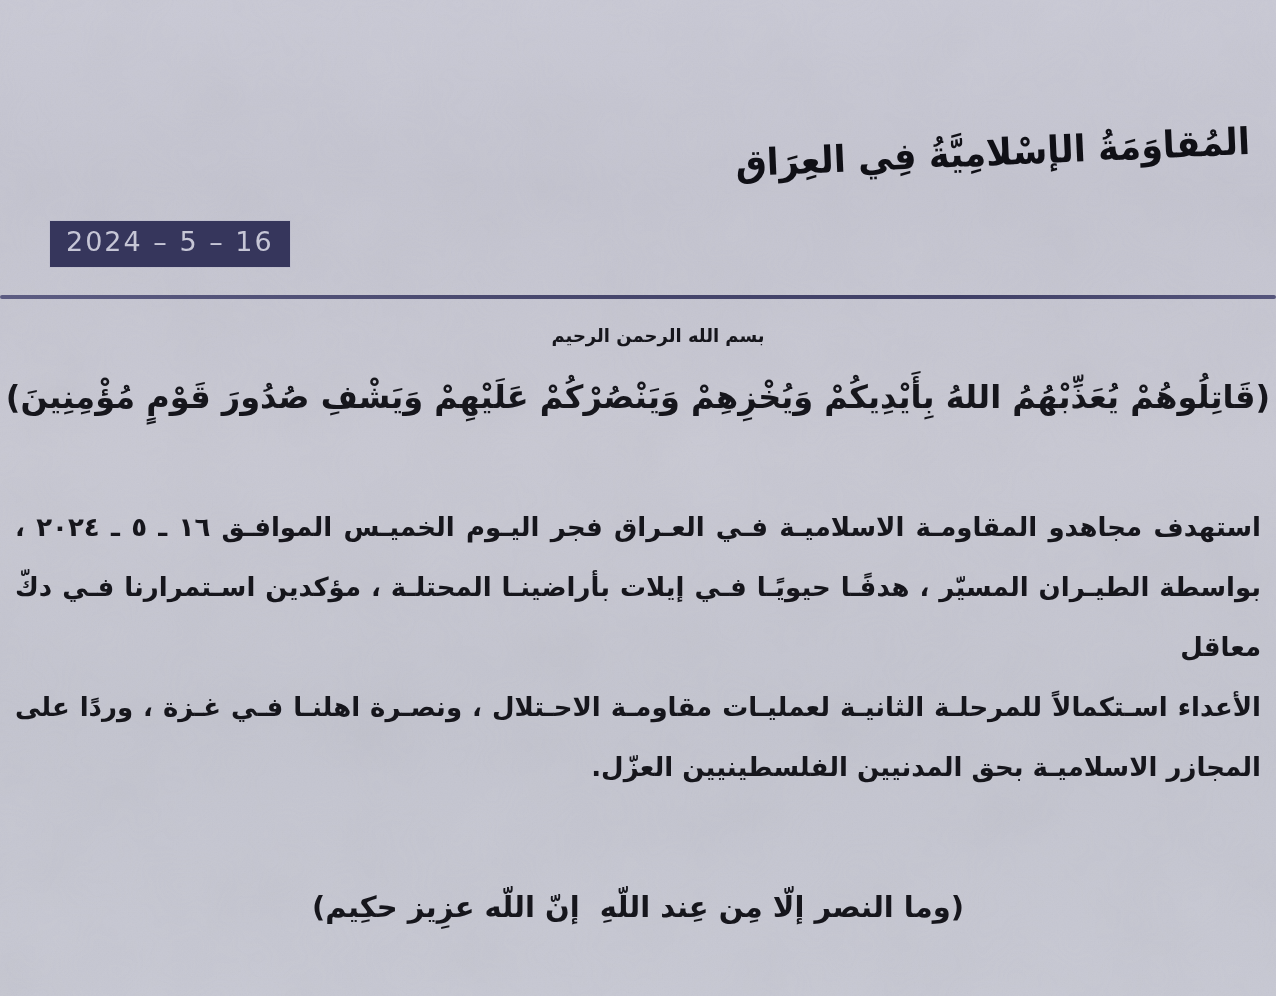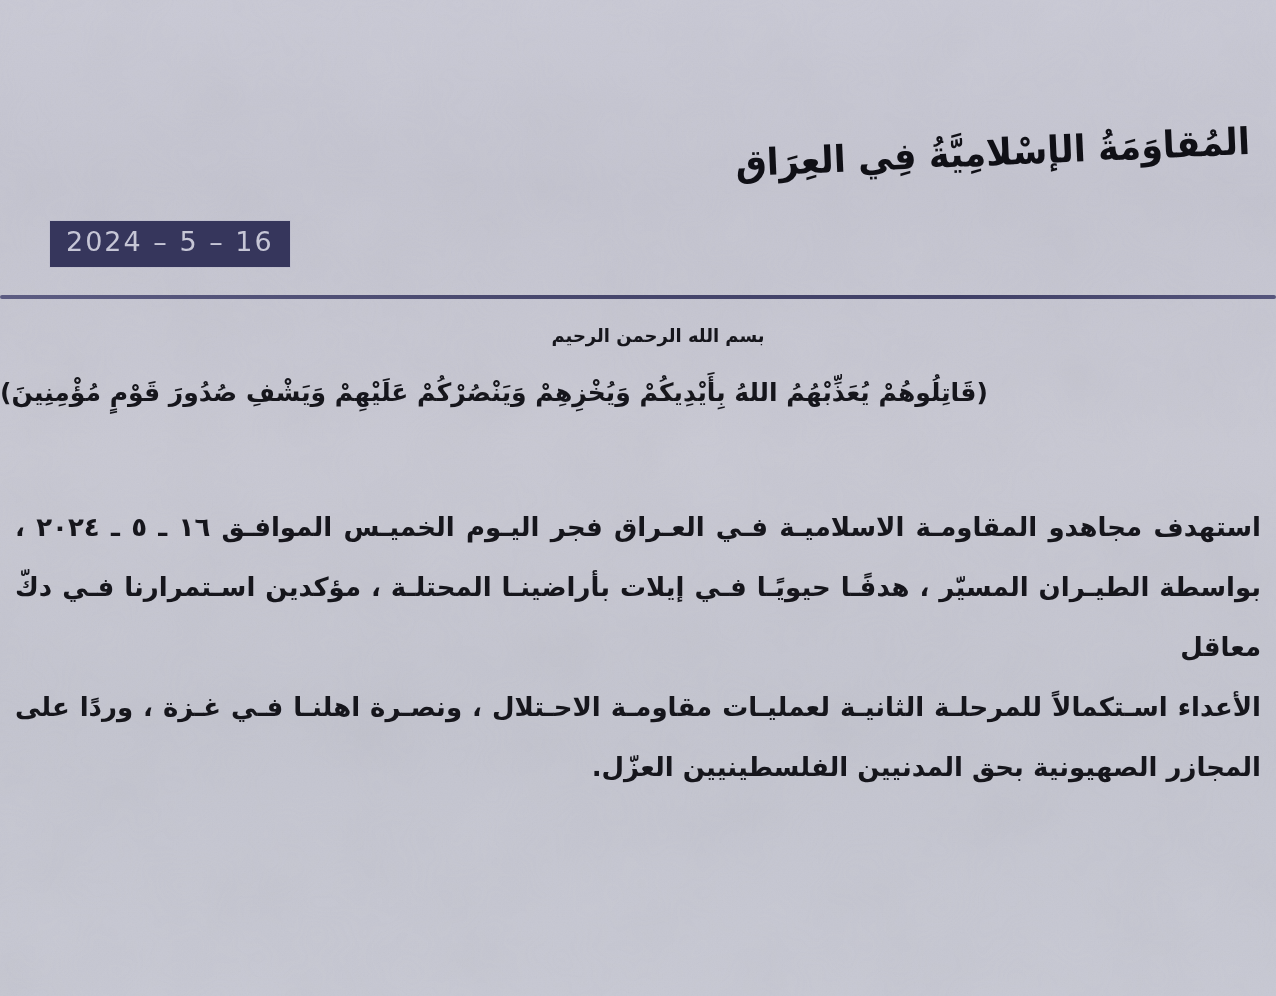--- a/index.html
+++ b/index.html
@@ -78,23 +78,23 @@
     font-size: 18px;
     font-weight: bold;
     padding-left: 20px;
   }
 
   .opening-verse {
     position: absolute;
     top: 378px;
     left: 0;
     width: 100%;
-    text-align: left;
+    text-align: center;
     direction: rtl;
-    font-size: 25px;
+    font-size: 32px;
     font-weight: bold;
   }
 
   .body-text {
     position: absolute;
     top: 497px;
     right: 15px;
     left: 15px;
     direction: rtl;
     font-size: 26px;
@@ -141,17 +141,18 @@
   <div class="divider"></div>
 
   <div class="basmala">بسم الله الرحمن الرحيم</div>
 
   <div class="opening-verse">(قَاتِلُوهُمْ يُعَذِّبْهُمُ اللهُ بِأَيْدِيكُمْ وَيُخْزِهِمْ وَيَنْصُرْكُمْ عَلَيْهِمْ وَيَشْفِ صُدُورَ قَوْمٍ مُؤْمِنِينَ)</div>
 
   <div class="body-text">
     <p class="just">استهدف مجاهدو المقاومـة الاسلاميـة فـي العـراق فجر اليـوم الخميـس الموافـق ١٦ ـ ٥ ـ ٢٠٢٤ ،</p>
     <p class="just">بواسطة الطيـران المسيّر ، هدفًـا حيويًـا فـي إيلات بأراضينـا المحتلـة ، مؤكدين اسـتمرارنا فـي دكّ معاقل</p>
     <p class="just">الأعداء اسـتكمالاً للمرحلـة الثانيـة لعمليـات مقاومـة الاحـتلال ، ونصـرة اهلنـا فـي غـزة ، وردًا على</p>
-    <p class="last">المجازر الصهيونية بحق المدنيين الفلسطينيين العزّل.</p>
+    <p class="last">المجازر الاسلاميـة بحق المدنيين الفلسطينيين العزّل.</p>
   </div>
 
+  <div class="closing-verse">(وما النصر إلّا مِن عِند اللّهِ&nbsp; إنّ اللّه عزِيز حكِيم)</div>
 
 </div>
 
 </body></html>

